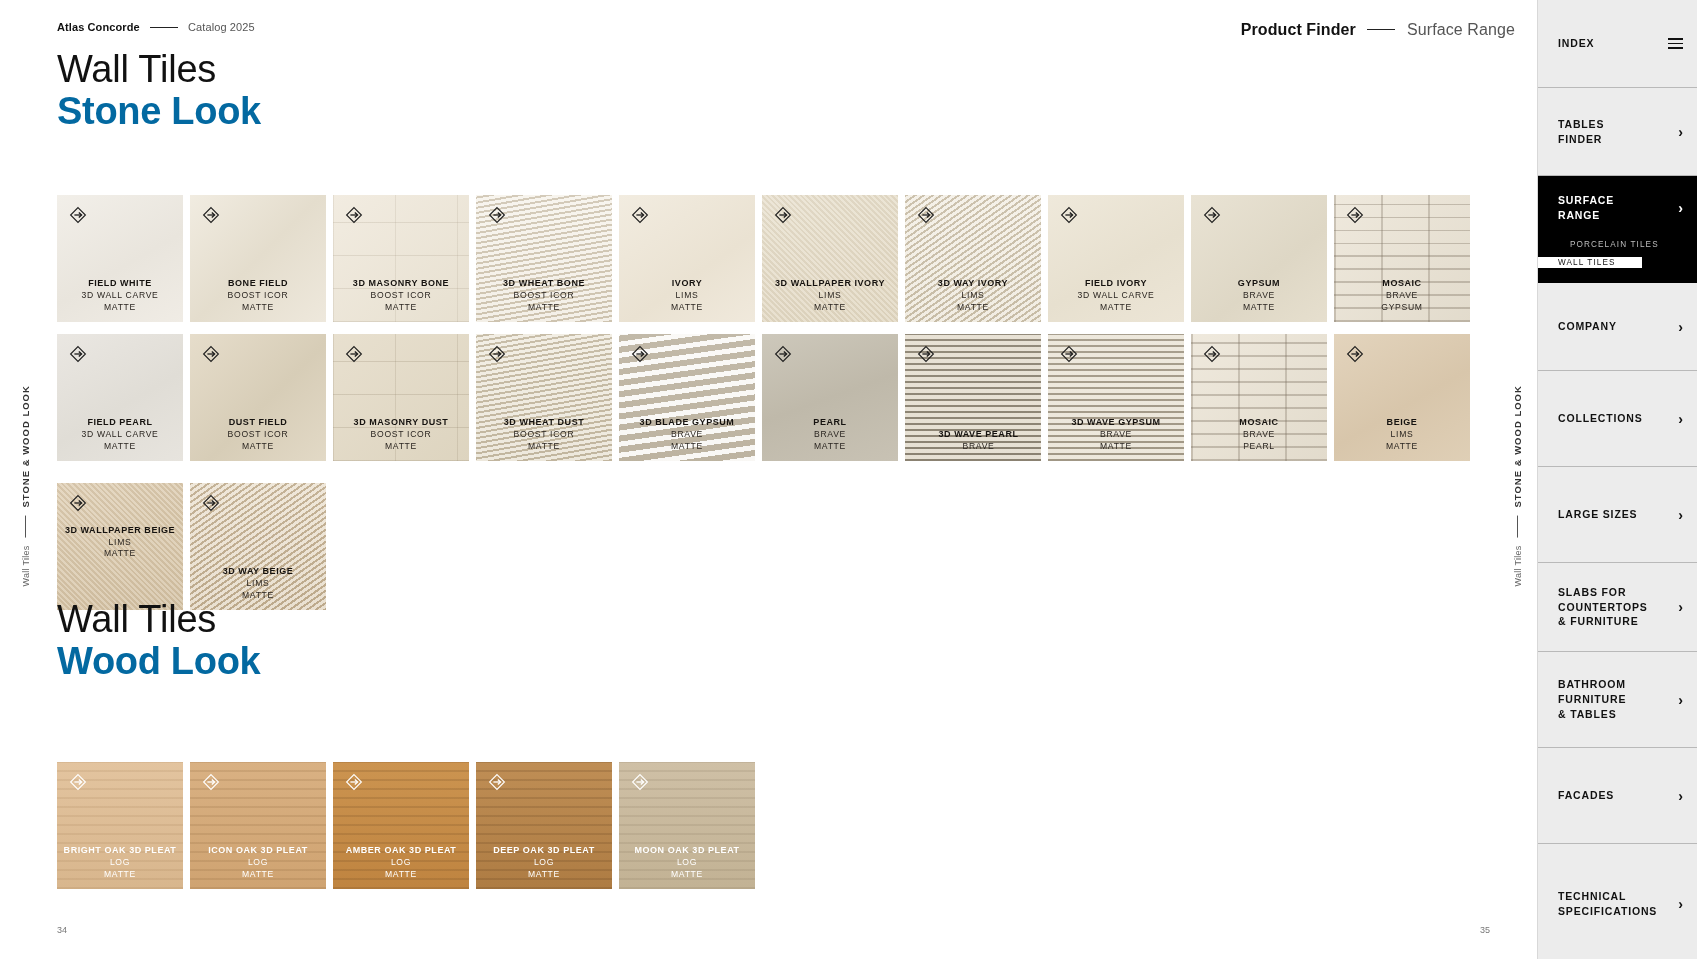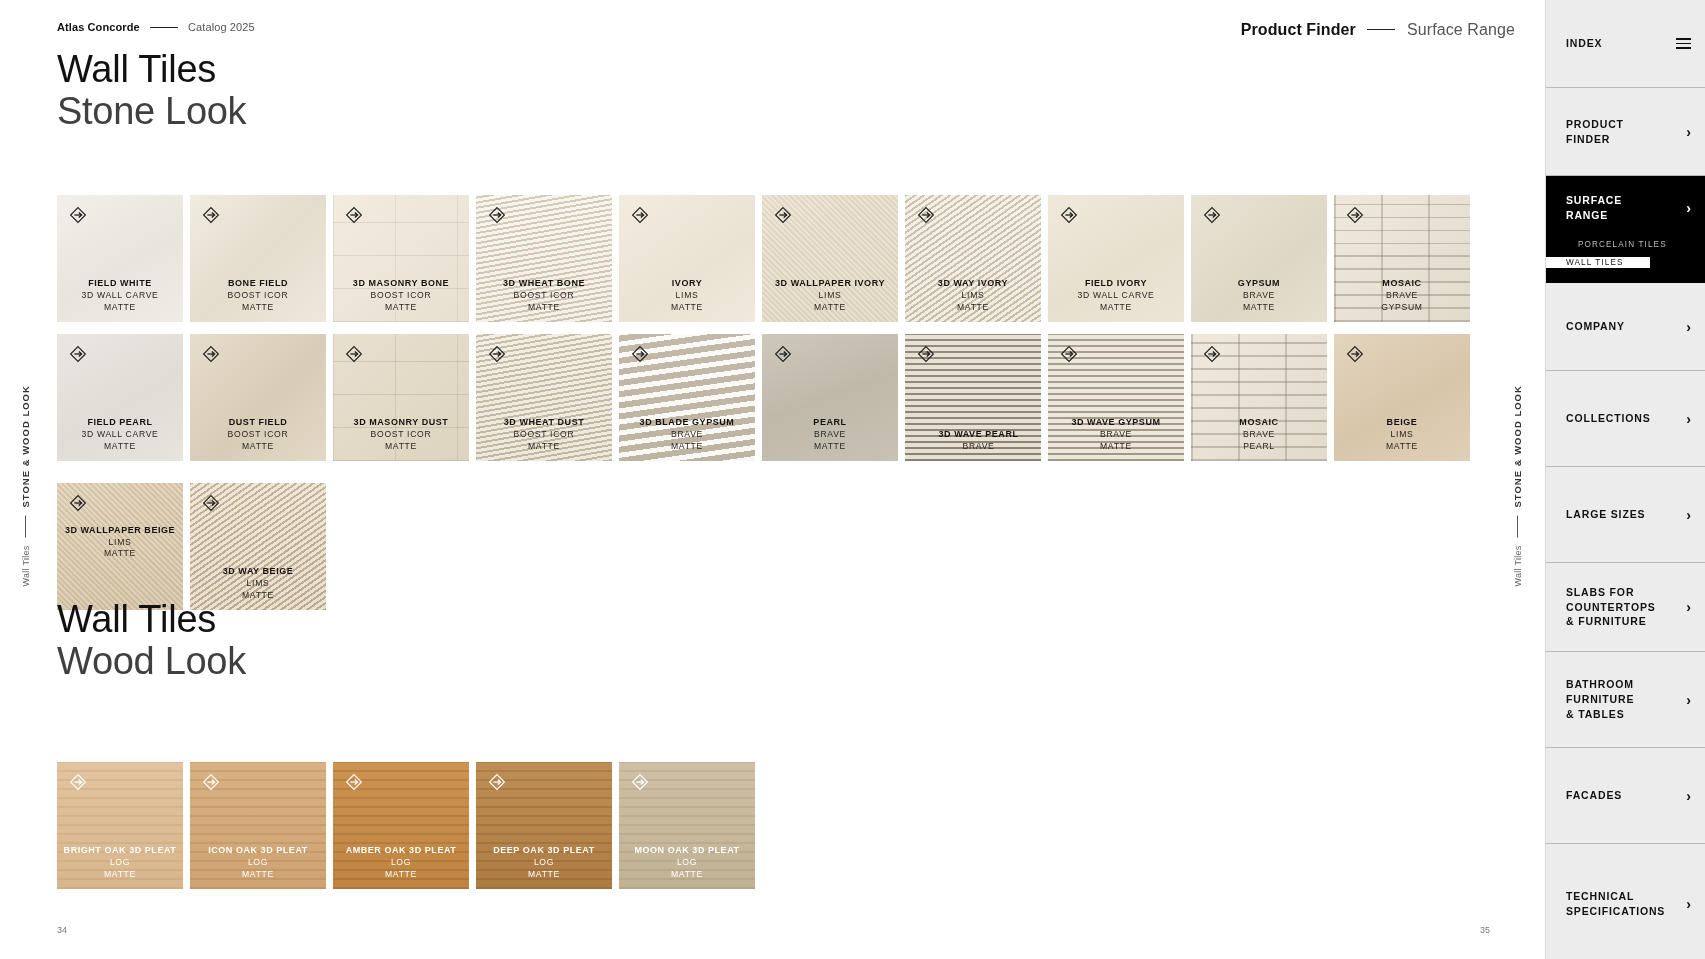--- a/index.html
+++ b/index.html
@@ -22,21 +22,21 @@
     text-align: right;
   }
   .hdr-strong { font-weight: 700; }
   .hdr-rule { display:inline-block; width:28px; height:1px; background:#222;
               vertical-align: middle; margin: 0 7px 2px 7px; }
   .hdr-light { color:#555; font-weight:400; }
 
   
   .title-block { position:absolute; }
   .title-line1 { font-size: 38px; font-weight: 300; color:#111; letter-spacing:-.2px; line-height:1.05; }
-  .title-line2 { font-size: 38px; font-weight: 400; color:#404040; letter-spacing:-.3px; line-height:1.12; }
+  .title-line2 { font-size: 38px; font-weight: 700; color:#0369a1; letter-spacing:-.3px; line-height:1.12; }
 
   #title-stone { left:57px; top:50px; }
   #title-wood  { left:57px; top:600px; }
 
   
   .vlabel {
     position:absolute; font-size:9.5px; letter-spacing:.6px; color:#333;
     writing-mode: vertical-rl; transform: rotate(180deg);
     white-space: nowrap; display:flex; align-items:center; gap:8px;
   }
@@ -73,21 +73,21 @@
   .tile.light-caption .cap-name,
   .tile.light-caption .cap-sub { color:#ffffff; }
 
   
   .pagenum { position:absolute; font-size:9px; color:#777; }
   #pagenum-left  { left:57px; top:925px; }
   #pagenum-right { left:1480px; top:925px; }
 
   
   .sidebar {
-    position:absolute; right:0; top:0; width:160px; height:959px;
+    position:absolute; right:8px; top:0; width:160px; height:959px;
     background:#6d28d9; border-left:1px solid #d8d8d8;
   }
   .nav-item {
     position:relative; display:flex; align-items:center;
     padding: 0 14px 0 20px; color:#111;
     border-bottom:1px solid #b9b9b9;
     background:#ececec;
   }
   .nav-item .nav-label {
     font-size:10.5px; font-weight:700; letter-spacing:.85px; line-height:1.42;
@@ -544,21 +544,21 @@
   <div class="sidebar" id="sidebar">
       <div class="nav-item hamburger" style="height: 88px;">
         <div class="nav-label">INDEX</div>
         <span class="ham">
           <i></i>
           <i></i>
           <i></i>
         </span>
       </div>
       <div class="nav-item" style="height: 88px;">
-        <div class="nav-label">PRODUCT
+        <div class="nav-label">TABLES
 FINDER</div>
         <span class="chev">›</span>
       </div>
       <div class="nav-item active" style="height: 63px;">
         <div class="nav-label">SURFACE
 RANGE</div>
         <span class="chev">›</span>
       </div>
       <div class="subnav"><div class="sub-item">PORCELAIN TILES</div><div class="sub-item sel">WALL TILES</div><div class="subnav-pad"></div></div>
       <div class="nav-item" style="height: 88px;">

